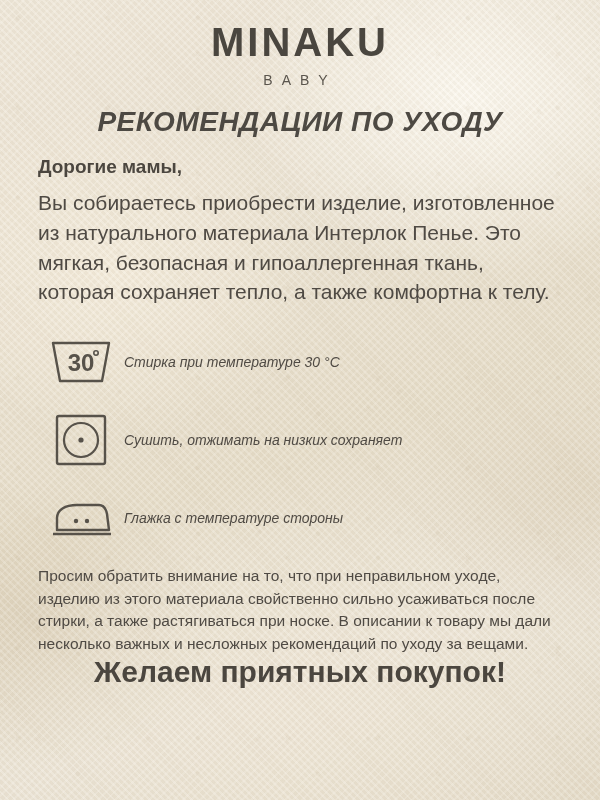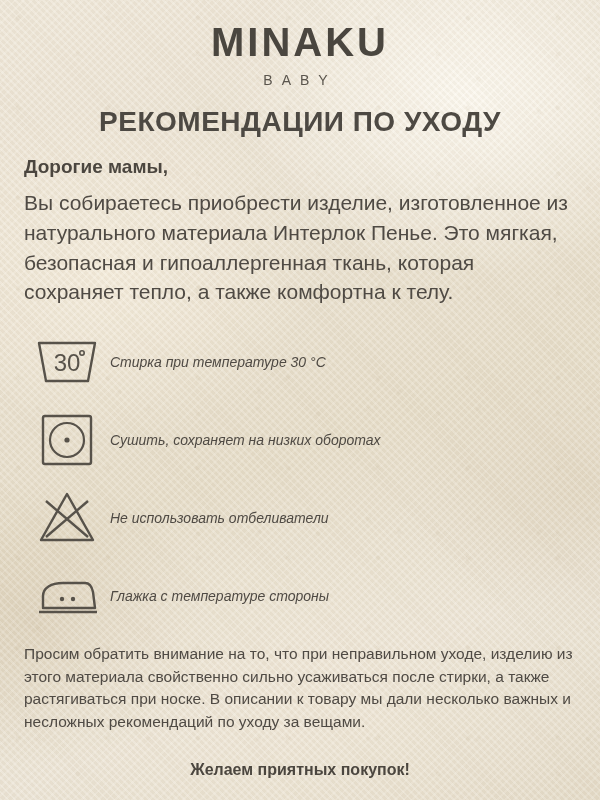--- a/index.html
+++ b/index.html
@@ -44,21 +44,21 @@
     background-image:
       radial-gradient(circle at 20% 20%, rgba(176,158,126,0.25) 0 2px, transparent 3px),
       radial-gradient(circle at 65% 45%, rgba(176,158,126,0.22) 0 2px, transparent 3px),
       radial-gradient(circle at 85% 80%, rgba(176,158,126,0.20) 0 2px, transparent 3px),
       radial-gradient(circle at 35% 72%, rgba(176,158,126,0.18) 0 2px, transparent 3px);
     background-size: 90px 90px, 120px 120px, 140px 140px, 110px 110px;
   }
   .content {
     position: relative;
     z-index: 2;
-    padding: 0 24px;
+    padding: 0 38px;
     color: #4e4a45;
   }
   .brand {
     text-align: center;
     padding-top: 22px;
   }
   .brand-name {
     font-size: 40px;
     font-weight: bold;
     letter-spacing: 3px;
@@ -71,20 +71,21 @@
     letter-spacing: 9px;
     color: #5a554d;
   }
   .doc-title {
     margin-top: 18px;
     text-align: center;
     font-size: 28px;
     font-weight: bold;
     letter-spacing: 0.5px;
     color: #4d4943;
+    font-style: italic;
   }
   .greeting {
     margin-top: 18px;
     font-size: 19px;
     font-weight: bold;
     color: #4b463f;
   }
   .intro {
     margin-top: 10px;
     font-size: 21px;
@@ -97,36 +98,37 @@
   .care-row {
     display: flex;
     align-items: center;
     height: 78px;
   }
   .care-icon {
     width: 86px;
     flex: 0 0 86px;
     display: flex;
     justify-content: center;
+    font-weight: bold;
   }
   .care-label {
     font-size: 14px;
     color: #4f4a44;
     font-style: italic;
   }
   .outro {
     margin-top: 8px;
     font-size: 15.5px;
     line-height: 1.45;
     color: #4f4a44;
   }
   .closing {
-    margin-top: 28px;
+    margin-top: 0;
     text-align: center;
-    font-size: 16px;
+    font-size: 30px;
     font-weight: bold;
     color: #4b463f;
   }
   svg { display: block; }
 </style>
 </head>
 <body>
 
 <div class="page">
   <div class="texture"></div>
@@ -159,33 +161,23 @@
       </div>
 
       <div class="care-row">
         <div class="care-icon">
           <svg width="60" height="60" viewBox="0 0 60 60" aria-hidden="true">
             <rect x="6" y="6" width="48" height="48" rx="2" fill="none" stroke="#57524a" stroke-width="2.4"></rect>
             <circle cx="30" cy="30" r="17" fill="none" stroke="#57524a" stroke-width="2.2"></circle>
             <circle cx="30" cy="30" r="2.6" fill="#57524a"></circle>
           </svg>
         </div>
-        <div class="care-label">Сушить, сохраняет на низких оборотах</div>
+        <div class="care-label">Сушить, отжимать на низких сохраняет</div>
       </div>
 
-      <div class="care-row">
-        <div class="care-icon">
-          <svg width="60" height="56" viewBox="0 0 60 56" aria-hidden="true">
-            <path d="M30 4 L56 50 L4 50 Z" fill="none" stroke="#57524a" stroke-width="2.4" stroke-linejoin="round"></path>
-            <line x1="9" y1="11" x2="51" y2="47" stroke="#57524a" stroke-width="2.4"></line>
-            <line x1="51" y1="11" x2="9" y2="47" stroke="#57524a" stroke-width="2.4"></line>
-          </svg>
-        </div>
-        <div class="care-label">Не использовать отбеливатели</div>
-      </div>
 
       <div class="care-row">
         <div class="care-icon">
           <svg width="64" height="44" viewBox="0 0 64 44" aria-hidden="true">
             <path d="M8 34 L8 22 C8 14 16 9 28 9 L50 9 C55 9 57 13 58 18 L60 34 Z" fill="none" stroke="#57524a" stroke-width="2.4" stroke-linejoin="round"></path>
             <line x1="4" y1="38" x2="62" y2="38" stroke="#57524a" stroke-width="2.4"></line>
             <circle cx="27" cy="25" r="2.2" fill="#57524a"></circle>
             <circle cx="38" cy="25" r="2.2" fill="#57524a"></circle>
           </svg>
         </div>

